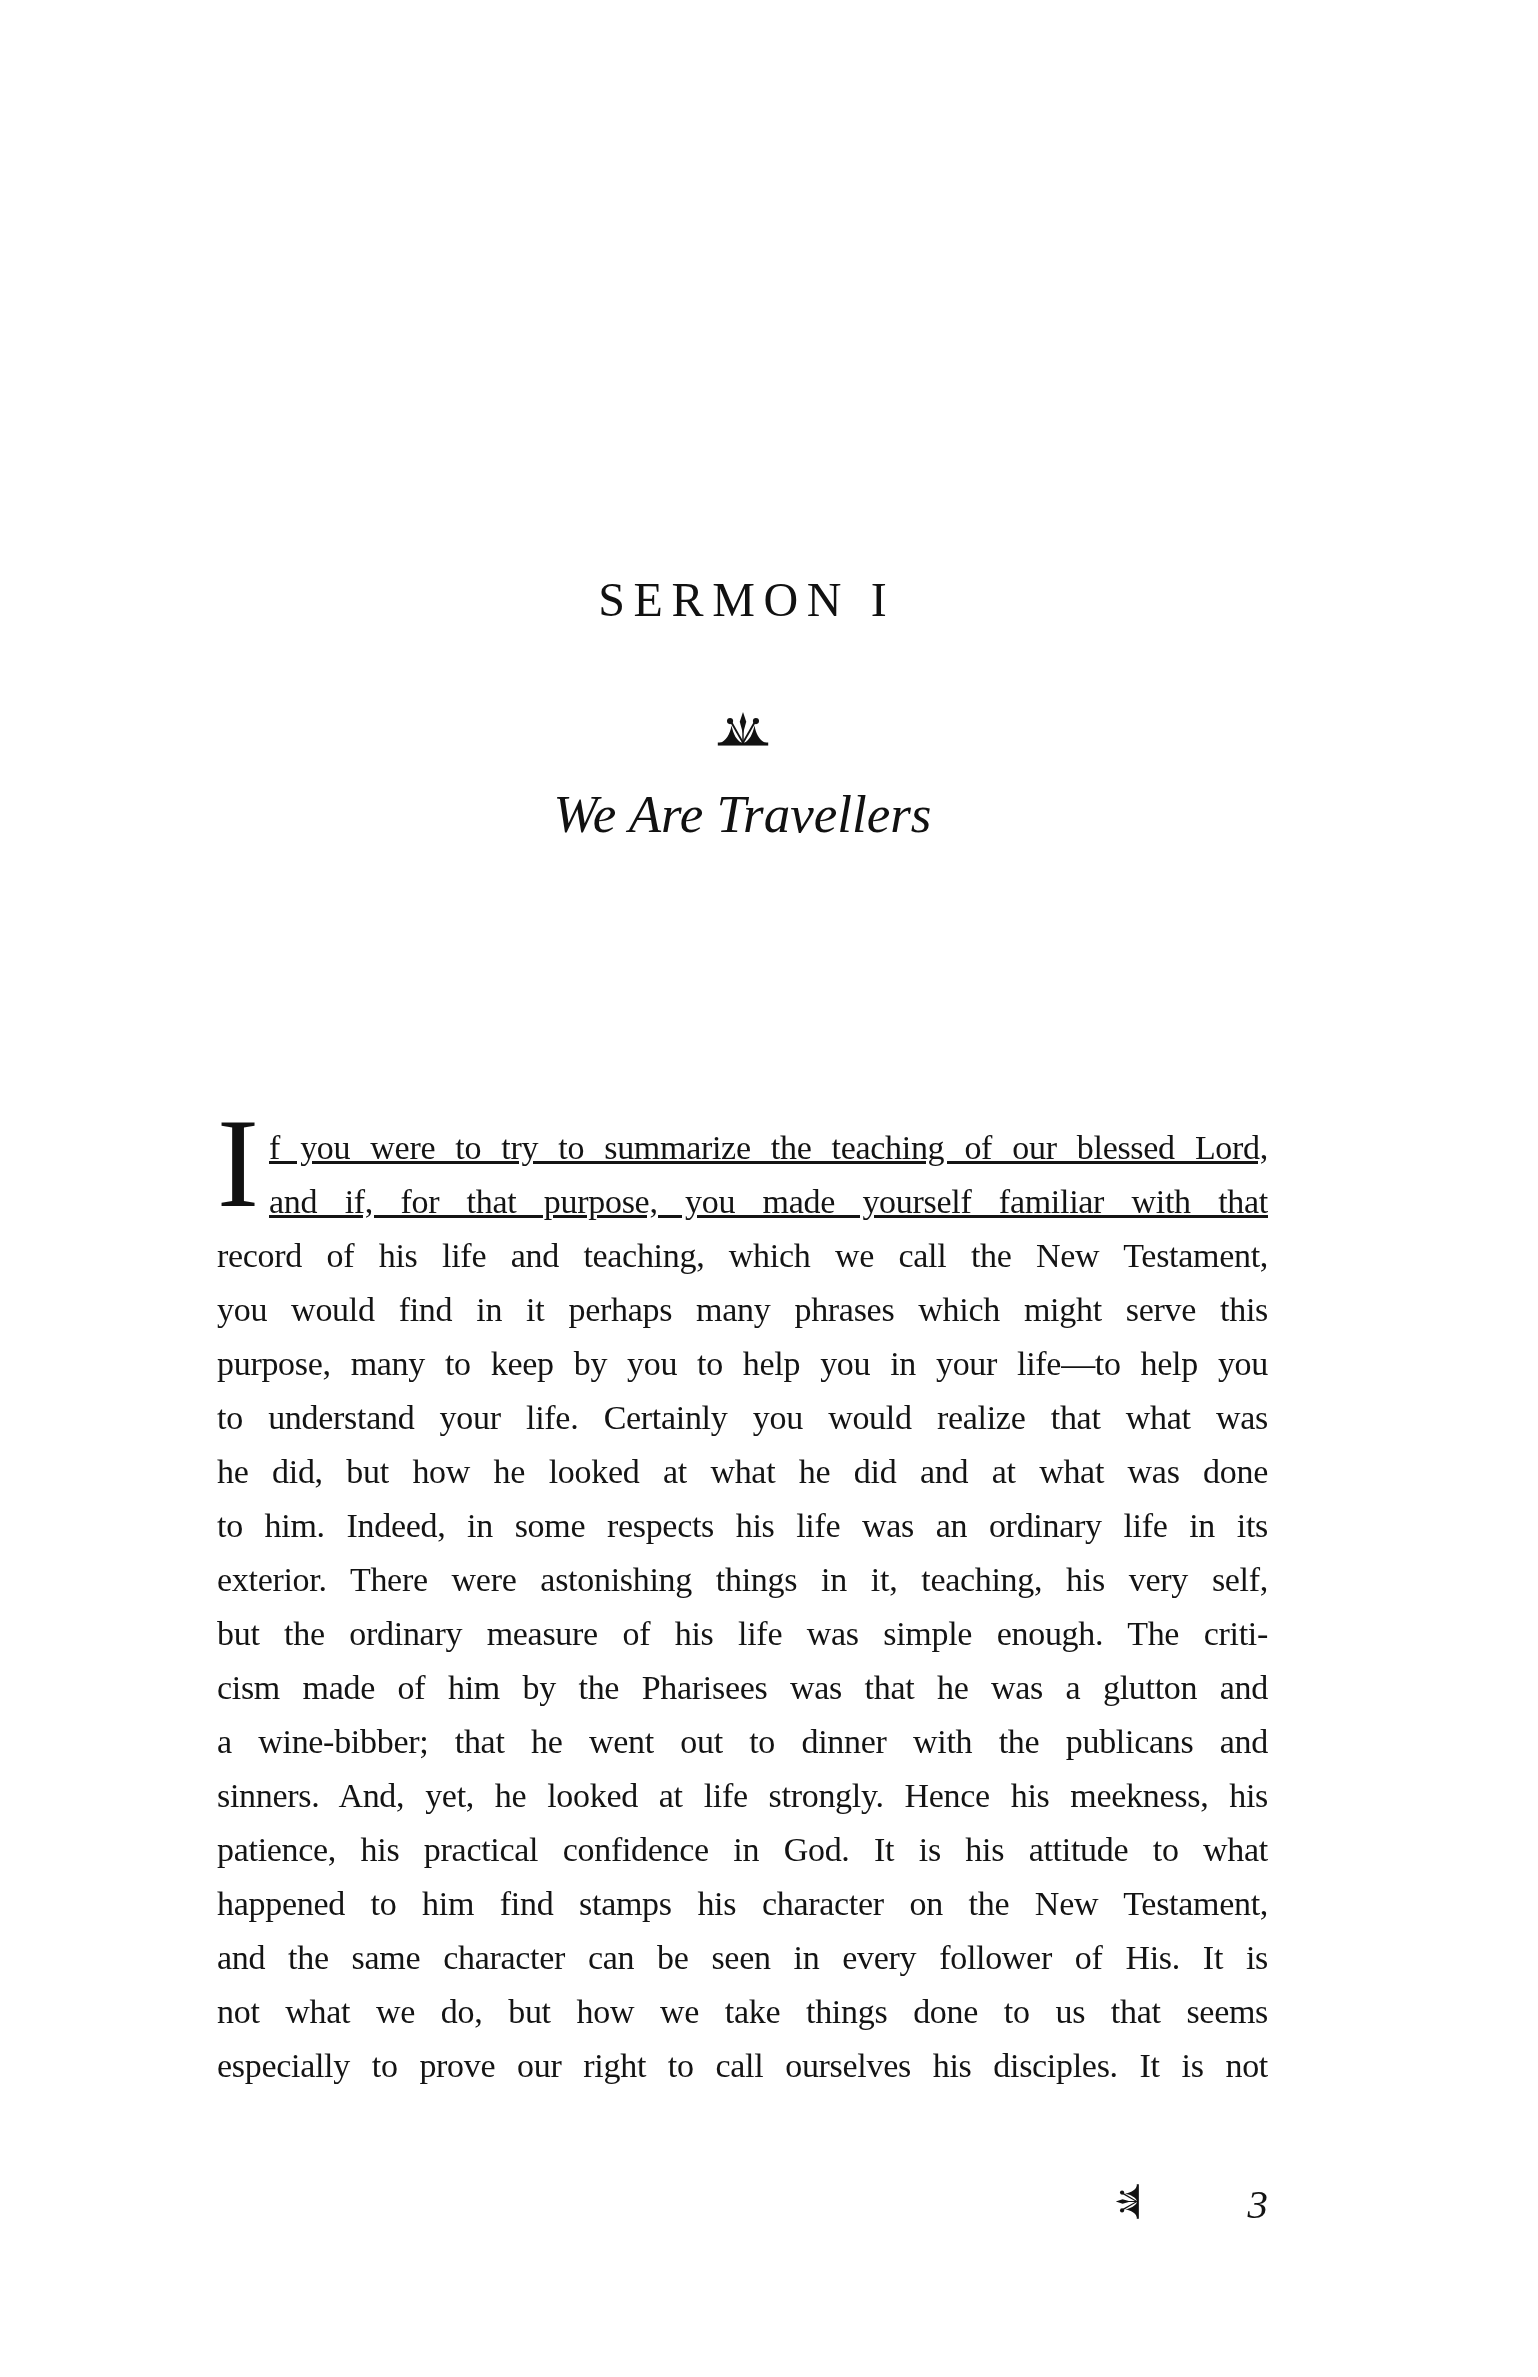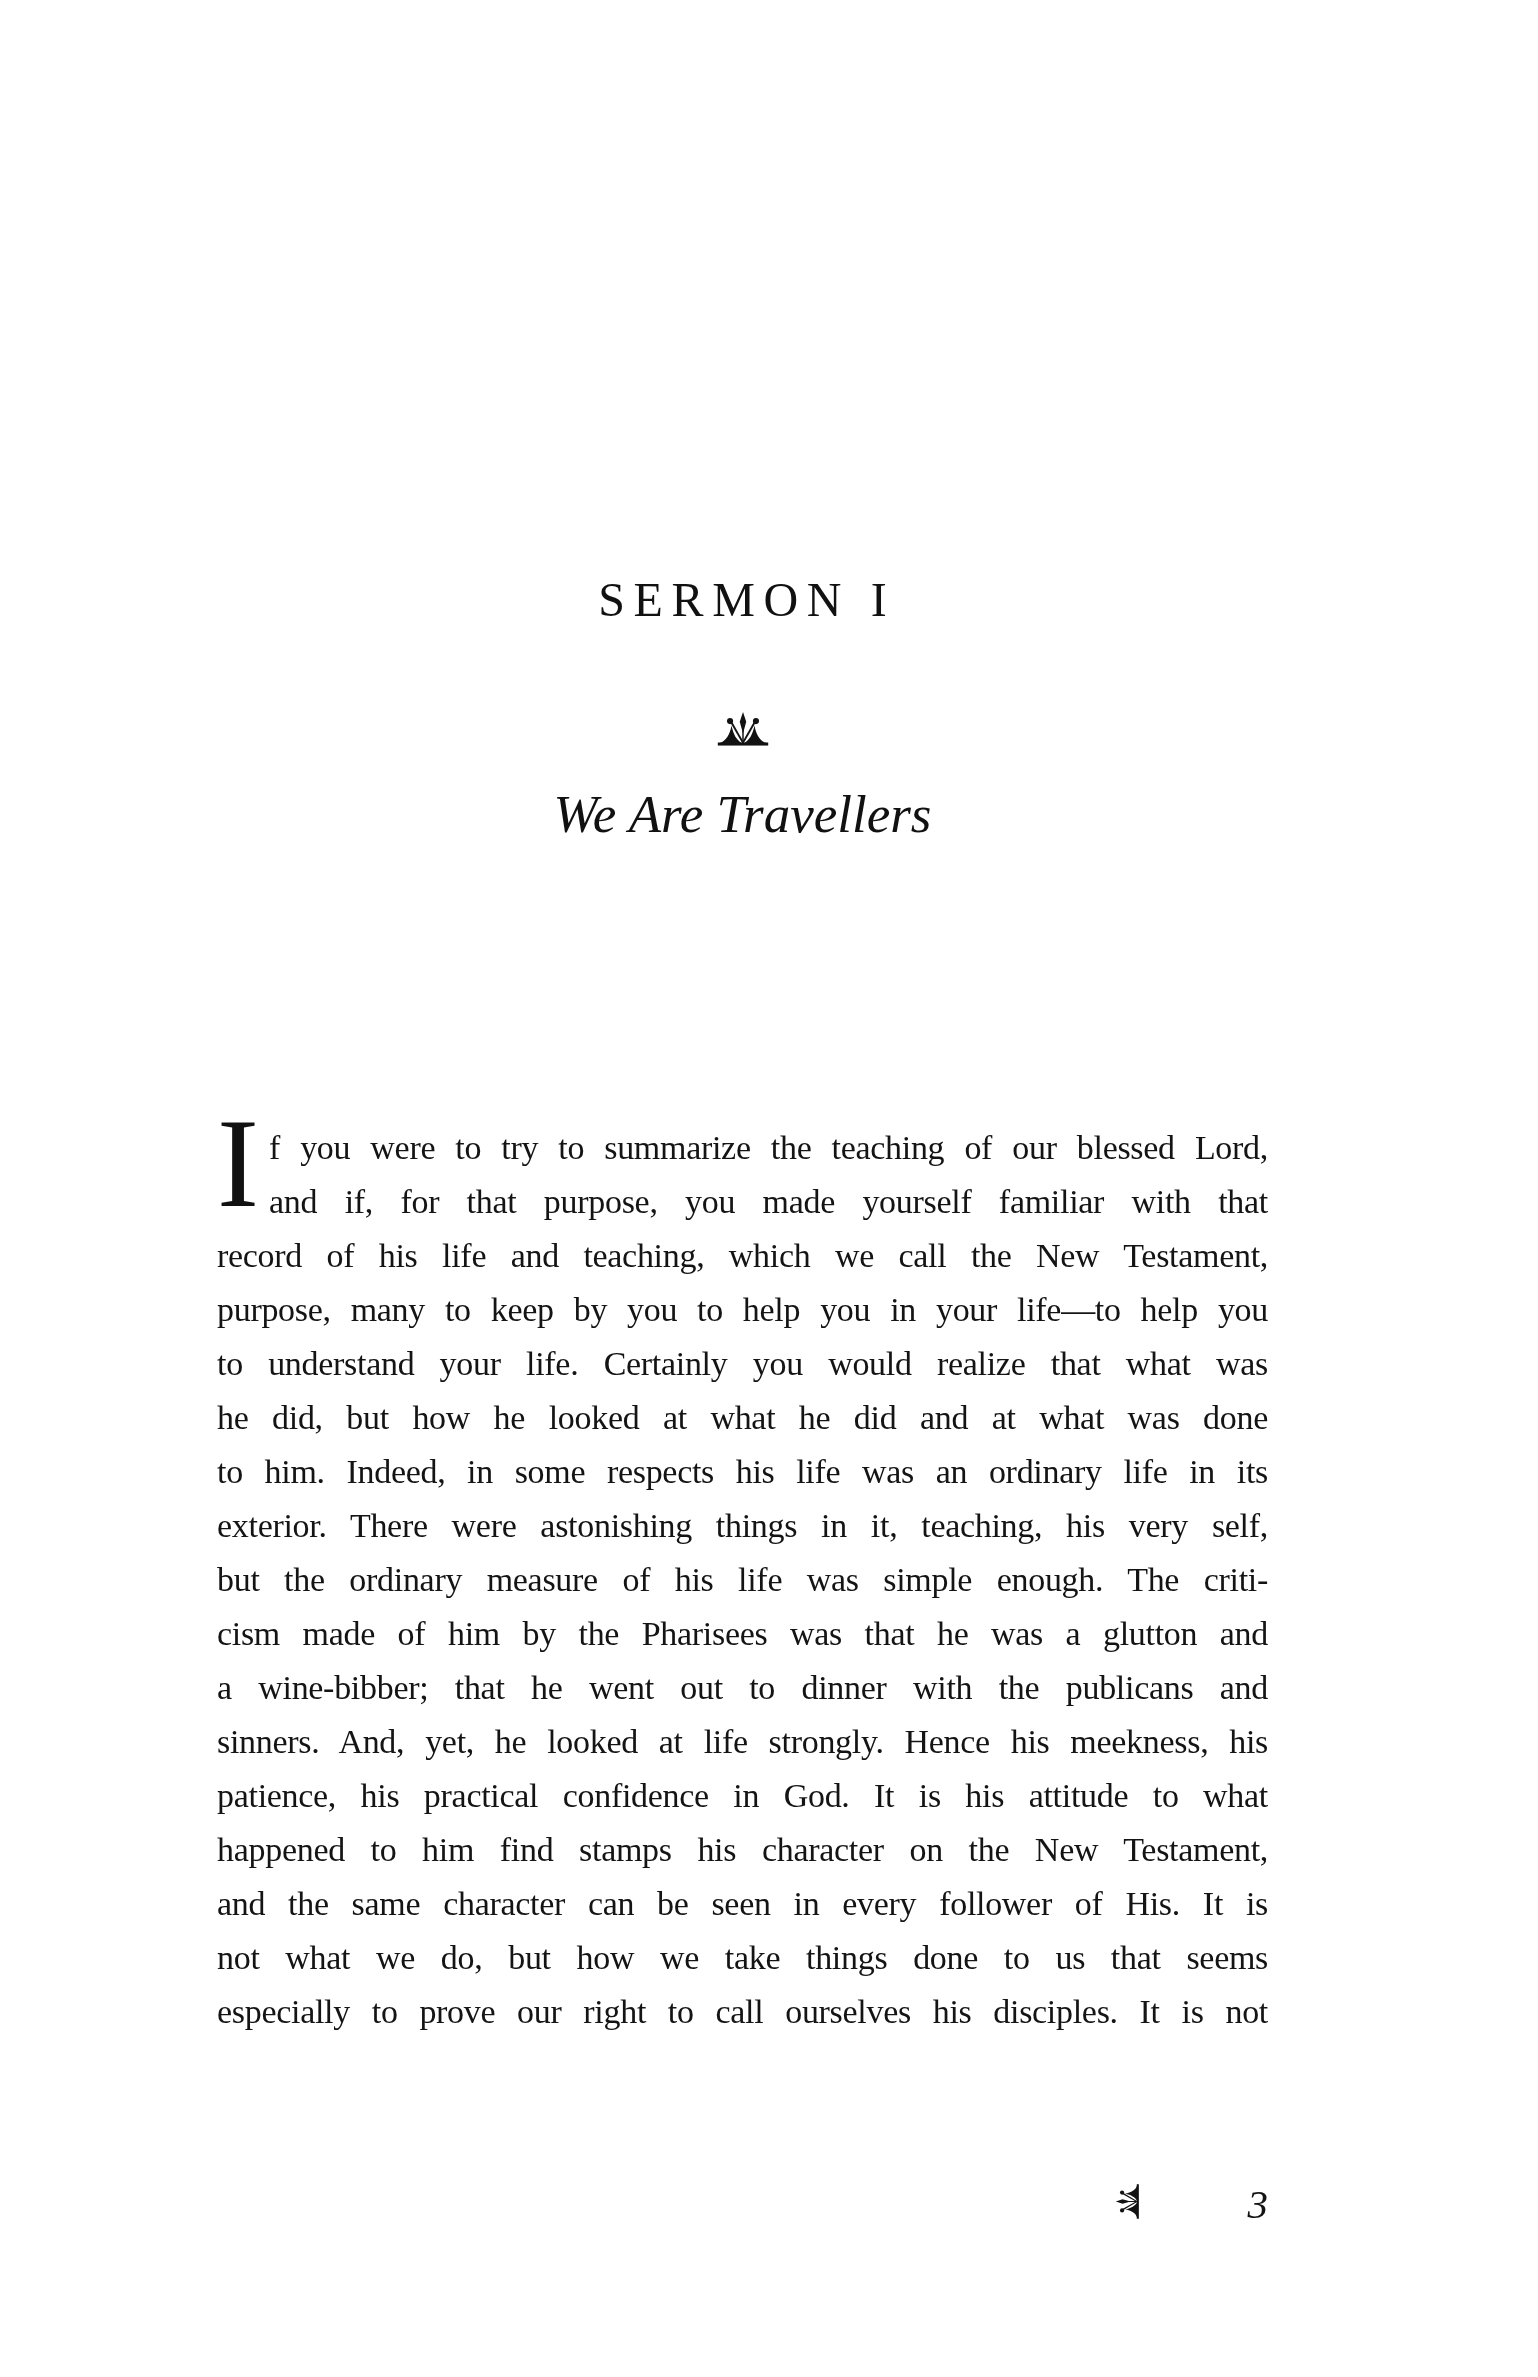--- a/index.html
+++ b/index.html
@@ -59,20 +59,21 @@
   }
   .body-line {
     height: 54px;
     line-height: 54px;
     text-align: justify;
     text-align-last: justify;
     white-space: normal;
   }
   .body-line.cap-indent {
     padding-left: 52px;
+    text-decoration: underline;
   }
   .drop-cap {
     position: absolute;
     left: 0;
     top: -19.6px;
     font-size: 126px;
     line-height: 126px;
     letter-spacing: 0;
     color: #111111;
   }
@@ -125,20 +126,21 @@
     </svg>
   </div>
 
   <div class="chapter-title">We Are Travellers</div>
 
   <div class="body-block">
     <span class="drop-cap">I</span>
     <div class="body-line cap-indent">f you were to try to summarize the teaching of our blessed Lord,</div>
     <div class="body-line cap-indent">and if, for that purpose, you made yourself familiar with that</div>
     <div class="body-line">record of his life and teaching, which we call the New Testament,</div>
+    <div class="body-line">you would find in it perhaps many phrases which might serve this</div>
     <div class="body-line">purpose, many to keep by you to help you in your life—to help you</div>
     <div class="body-line">to understand your life. Certainly you would realize that what was</div>
     <div class="body-line">he did, but how he looked at what he did and at what was done</div>
     <div class="body-line">to him. Indeed, in some respects his life was an ordinary life in its</div>
     <div class="body-line">exterior. There were astonishing things in it, teaching, his very self,</div>
     <div class="body-line">but the ordinary measure of his life was simple enough. The criti-</div>
     <div class="body-line">cism made of him by the Pharisees was that he was a glutton and</div>
     <div class="body-line">a wine-bibber; that he went out to dinner with the publicans and</div>
     <div class="body-line">sinners. And, yet, he looked at life strongly. Hence his meekness, his</div>
     <div class="body-line">patience, his practical confidence in God. It is his attitude to what</div>

